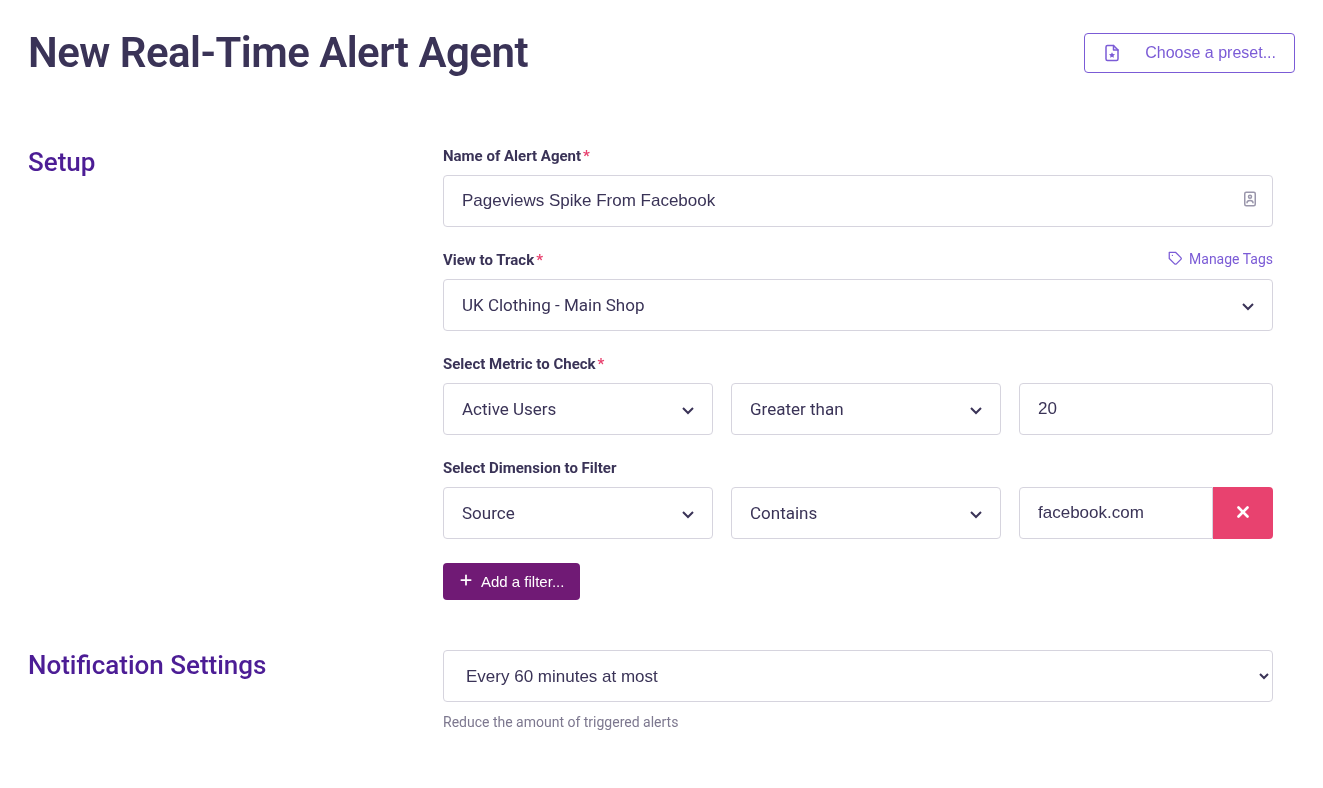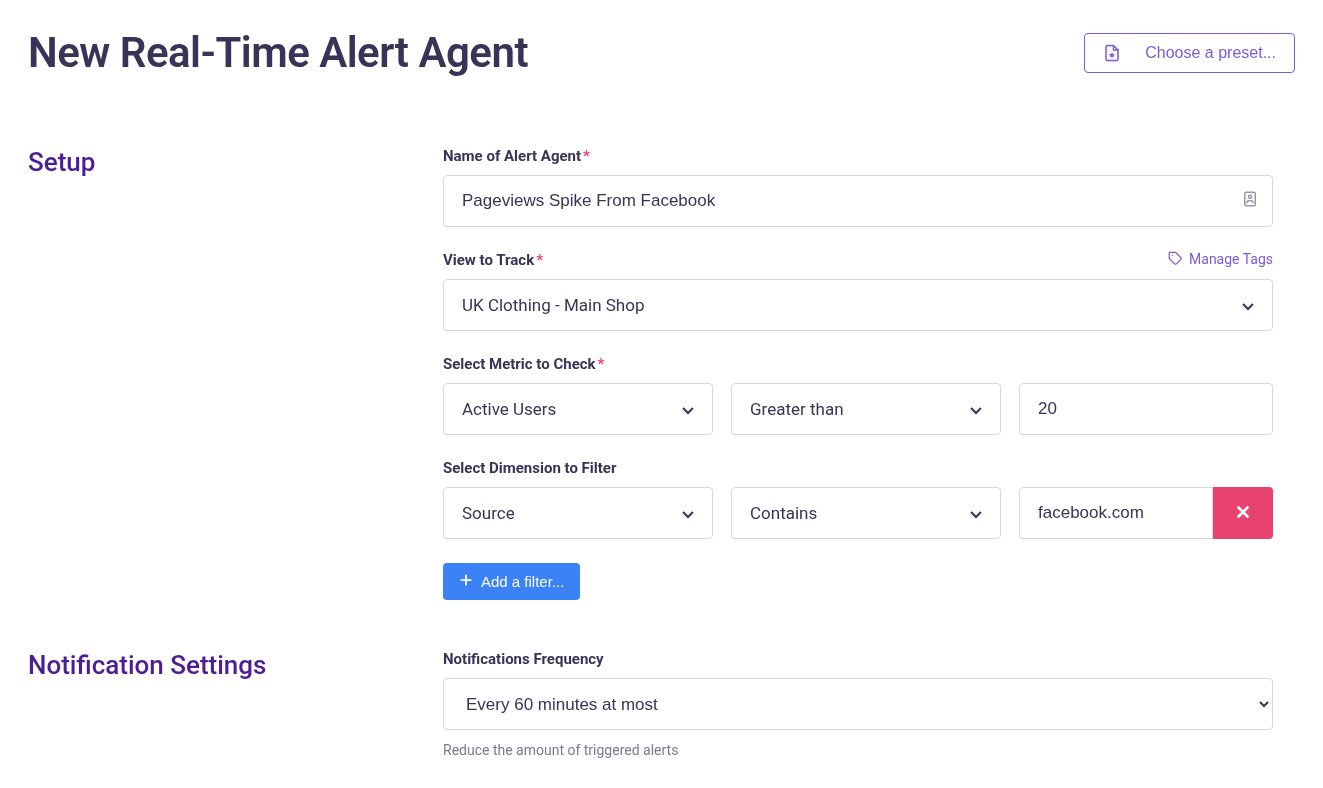--- a/index.html
+++ b/index.html
@@ -116,21 +116,21 @@
     display: inline-flex;
     align-items: center;
     justify-content: center;
     cursor: pointer;
     flex-shrink: 0;
   }
   .add-filter-btn {
     display: inline-flex;
     align-items: center;
     gap: 8px;
-    background: #3b82f6;
+    background: #701a75;
     color: #fff;
     border: none;
     border-radius: 4px;
     padding: 10px 16px;
     font-size: 15px;
     font-weight: 500;
     cursor: pointer;
   }
   .native-select {
     appearance: auto;
@@ -273,20 +273,19 @@
       <span>Add a filter...</span>
     </button>
 
   </div>
 </div>
 
 <div class="section-row" style="margin-bottom:0">
   <div class="section-title">Notification Settings</div>
   <div class="section-body">
     <div class="field-group" style="margin-bottom:0">
-      <label class="field-label">Notifications Frequency</label>
       <select class="native-select">
         <option>Every 60 minutes at most</option>
       </select>
       <div class="helper-text">Reduce the amount of triggered alerts</div>
     </div>
   </div>
 </div>
 
 </body></html>

